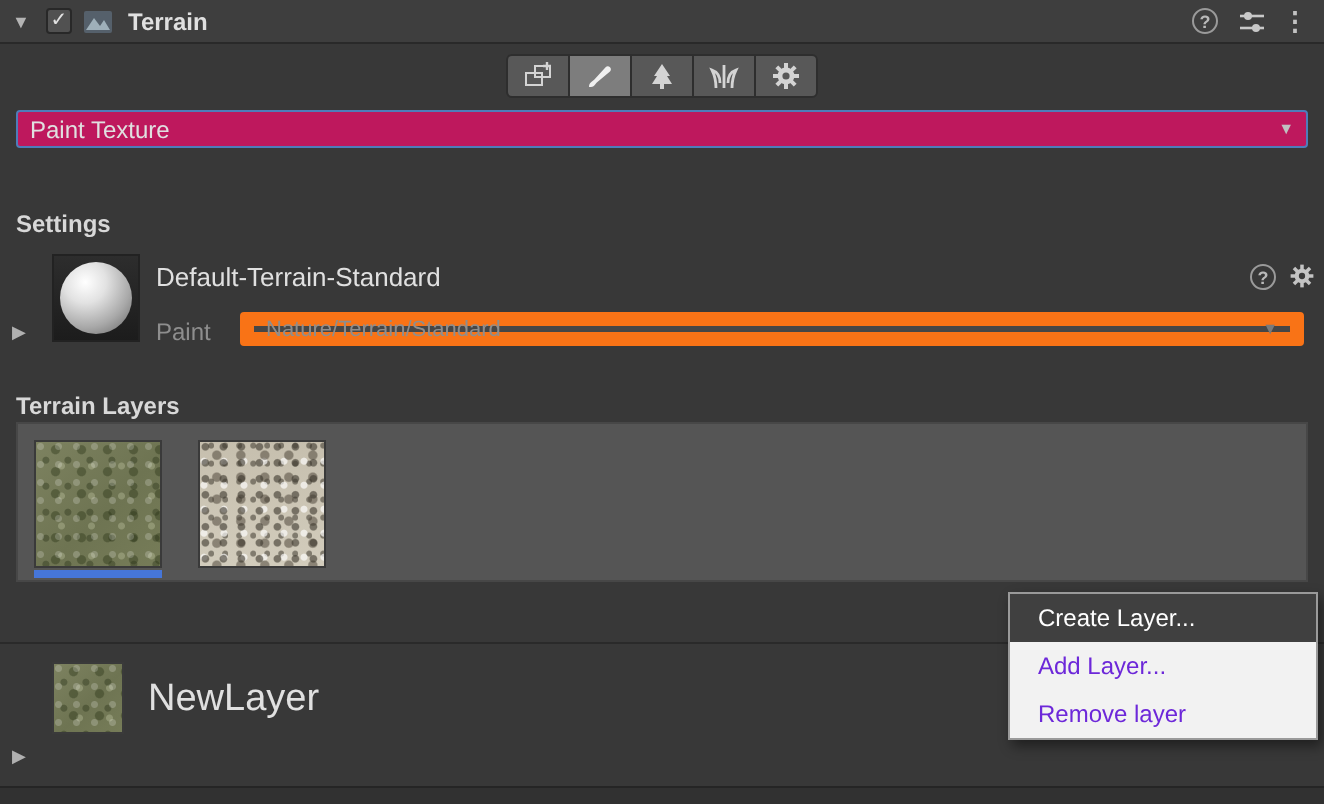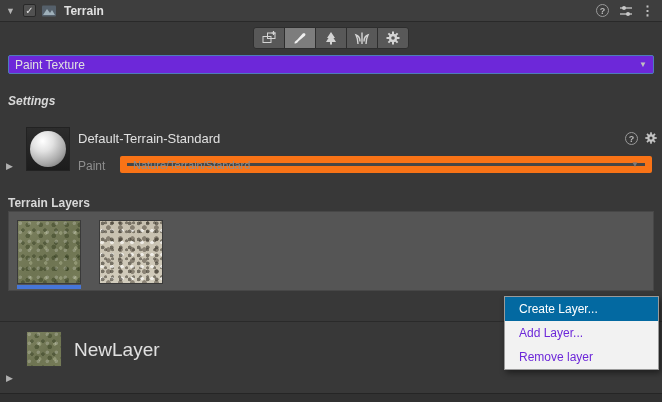--- a/index.html
+++ b/index.html
@@ -42,36 +42,36 @@
     margin-left:-1px; display:flex; align-items:center; justify-content:center;
   }
   .tool-btn:first-child { border-radius:3px 0 0 3px; margin-left:0; }
   .tool-btn:last-child { border-radius:0 3px 3px 0; }
   .tool-btn.selected { background:#7d7d7d; }
   .tool-btn svg { display:block; }
 
   
   .dropdown {
     position:absolute; left:8px; right:8px; top:55px; height:19px;
-    background:#6d28d9; border:1px solid #4e7cba; border-radius:2px;
+    background:#be185d; border:1px solid #4e7cba; border-radius:2px;
     display:flex; align-items:center; padding:0 6px; color:#e0e0e0;
   }
   .dropdown .dd-label { flex:1; font-size:12px; }
   .dd-arrow { font-size:8px; color:#c0c0c0; }
 
   
   .helpbox {
     position:absolute; left:8px; right:8px; top:79px; height:21px;
     background:#4f4f4f; border:1px solid #282828; border-radius:2px;
     display:flex; align-items:center; padding:0 7px;
     font-size:11px; color:#c9c9c9;
   }
 
   .section-label { position:absolute; left:8px; font-weight:bold; font-size:12px; color:#d8d8d8; }
-  .lbl-settings { top:94px;font-style:italic; }
+  .lbl-settings { top:105px; }
   .lbl-layers { top:196px; }
 
   
   .mat-foldout { position:absolute; left:6px; top:161px; font-size:9px; color:#b0b0b0; }
   .mat-thumb {
     position:absolute; left:26px; top:127px; width:44px; height:44px;
     background:linear-gradient(#2d2d2d,#1c1c1c); border:1px solid #222;
     display:flex; align-items:center; justify-content:center;
   }
   .sphere {
@@ -259,18 +259,18 @@
 
   <div class="separator"></div>
 
   <div class="nl-thumb tex-grass"></div>
   <div class="nl-name">NewLayer</div>
   <span class="nl-foldout">▶</span>
 
   <div class="bottom-strip"></div>
 
   <div class="ctx-menu">
-    <div class="ctx-item highlighted" style="background: #0369a1;">Create Layer...</div>
+    <div class="ctx-item highlighted" style="background: #404040;">Create Layer...</div>
     <div class="ctx-item">Add Layer...</div>
     <div class="ctx-item">Remove layer</div>
   </div>
 
 </div>
 
 </body></html>

